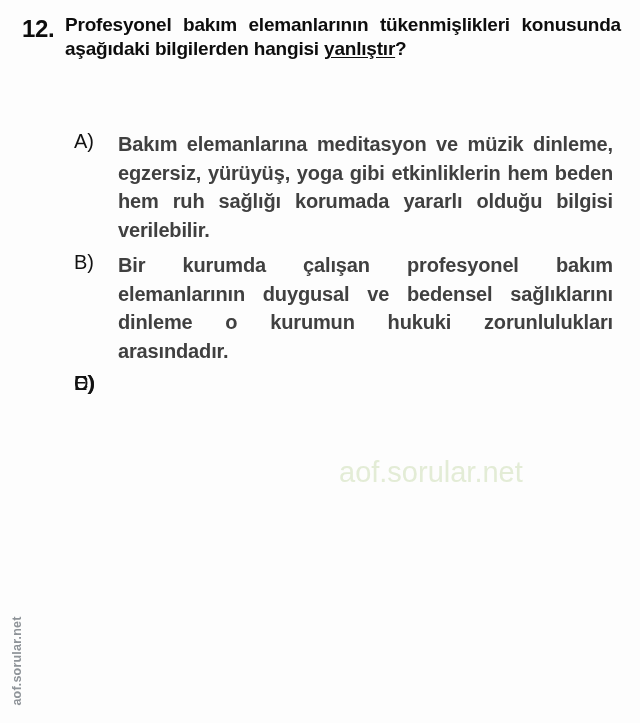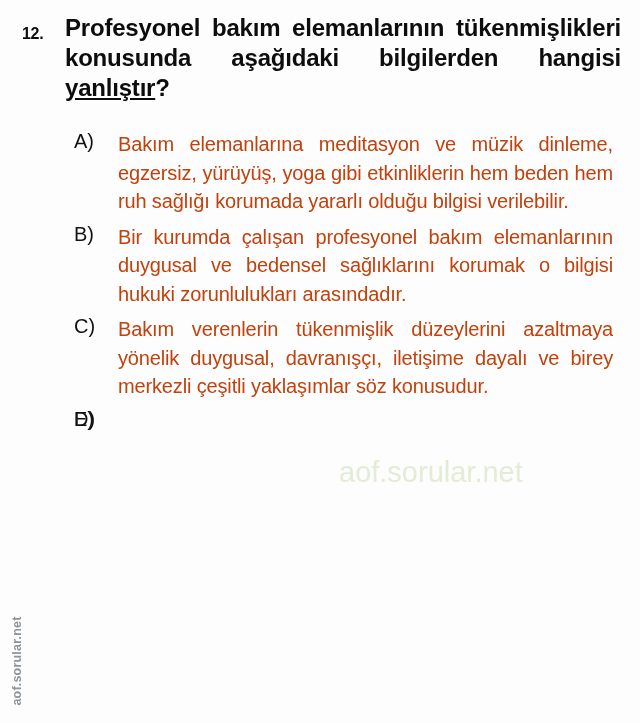--- a/index.html
+++ b/index.html
@@ -65,35 +65,35 @@
   
   .question {
     position: absolute;
     left: 0px;
     top: 13px;
     width: 640px;
   }
   .q-num {
     position: absolute;
     left: 22px;
-    top: 12px;
+    top: 2px;
     width: 40px;
-    font-size: 16px;
+    font-size: 24px;
     font-weight: 700;
     letter-spacing: -0.3px;
     color: #0d0d0d;
   }
   .q-body {
     position: absolute;
     left: 65px;
     top: 0px;
     width: 556px;
-    font-size: 24px;
+    font-size: 19px;
     font-weight: 700;
-    line-height: 30px;
+    line-height: 24px;
     letter-spacing: -0.2px;
     text-align: justify;
     color: #0d0d0d;
   }
   .q-body .lastline {
     text-align: left;
   }
   .u {
     text-decoration: underline;
     text-underline-offset: 2px;
@@ -118,25 +118,25 @@
     width: 38px;
     font-size: 20px;
     font-weight: 400;
     color: #121212;
     text-align: left;
   }
   .opt-text {
     margin-left: 118px;
     width: 495px;
     font-size: 20px;
-    font-weight: 400;
+    font-weight: 700;
     line-height: 28.5px;
     letter-spacing: -0.15px;
     text-align: justify;
-    color: #c2410c;
+    color: #404040;
     position: relative;
     z-index: 1;
   }
 </style>
 </head>
 <body>
 
 <div class="page">
 
   <div class="center-watermark">aof.sorular.net</div>
@@ -155,26 +155,25 @@
 
   <div class="options">
 
     <div class="option">
       <div class="opt-letter">A)</div>
       <div class="opt-text">Bakım elemanlarına meditasyon ve müzik dinleme, egzersiz, yürüyüş, yoga gibi etkinliklerin hem beden hem ruh sağlığı korumada yararlı olduğu bilgisi verilebilir.</div>
     </div>
 
     <div class="option">
       <div class="opt-letter">B)</div>
-      <div class="opt-text">Bir kurumda çalışan profesyonel bakım elemanlarının duygusal ve bedensel sağlıklarını korumak o bilgisi hukuki zorunlulukları arasındadır.</div>
+      <div class="opt-text">Bir kurumda çalışan profesyonel bakım elemanlarının duygusal ve bedensel sağlıklarını dinleme o kurumun hukuki zorunlulukları arasındadır.</div>
     </div>
 
     <div class="option">
       <div class="opt-letter">C)</div>
-      <div class="opt-text">Bakım verenlerin tükenmişlik düzeylerini azaltmaya yönelik duygusal, davranışçı, iletişime dayalı ve birey merkezli çeşitli yaklaşımlar söz konusudur.</div>
     </div>
 
     <div class="option">
       <div class="opt-letter">D)</div>
     </div>
 
     <div class="option">
       <div class="opt-letter">E)</div>
     </div>
 

